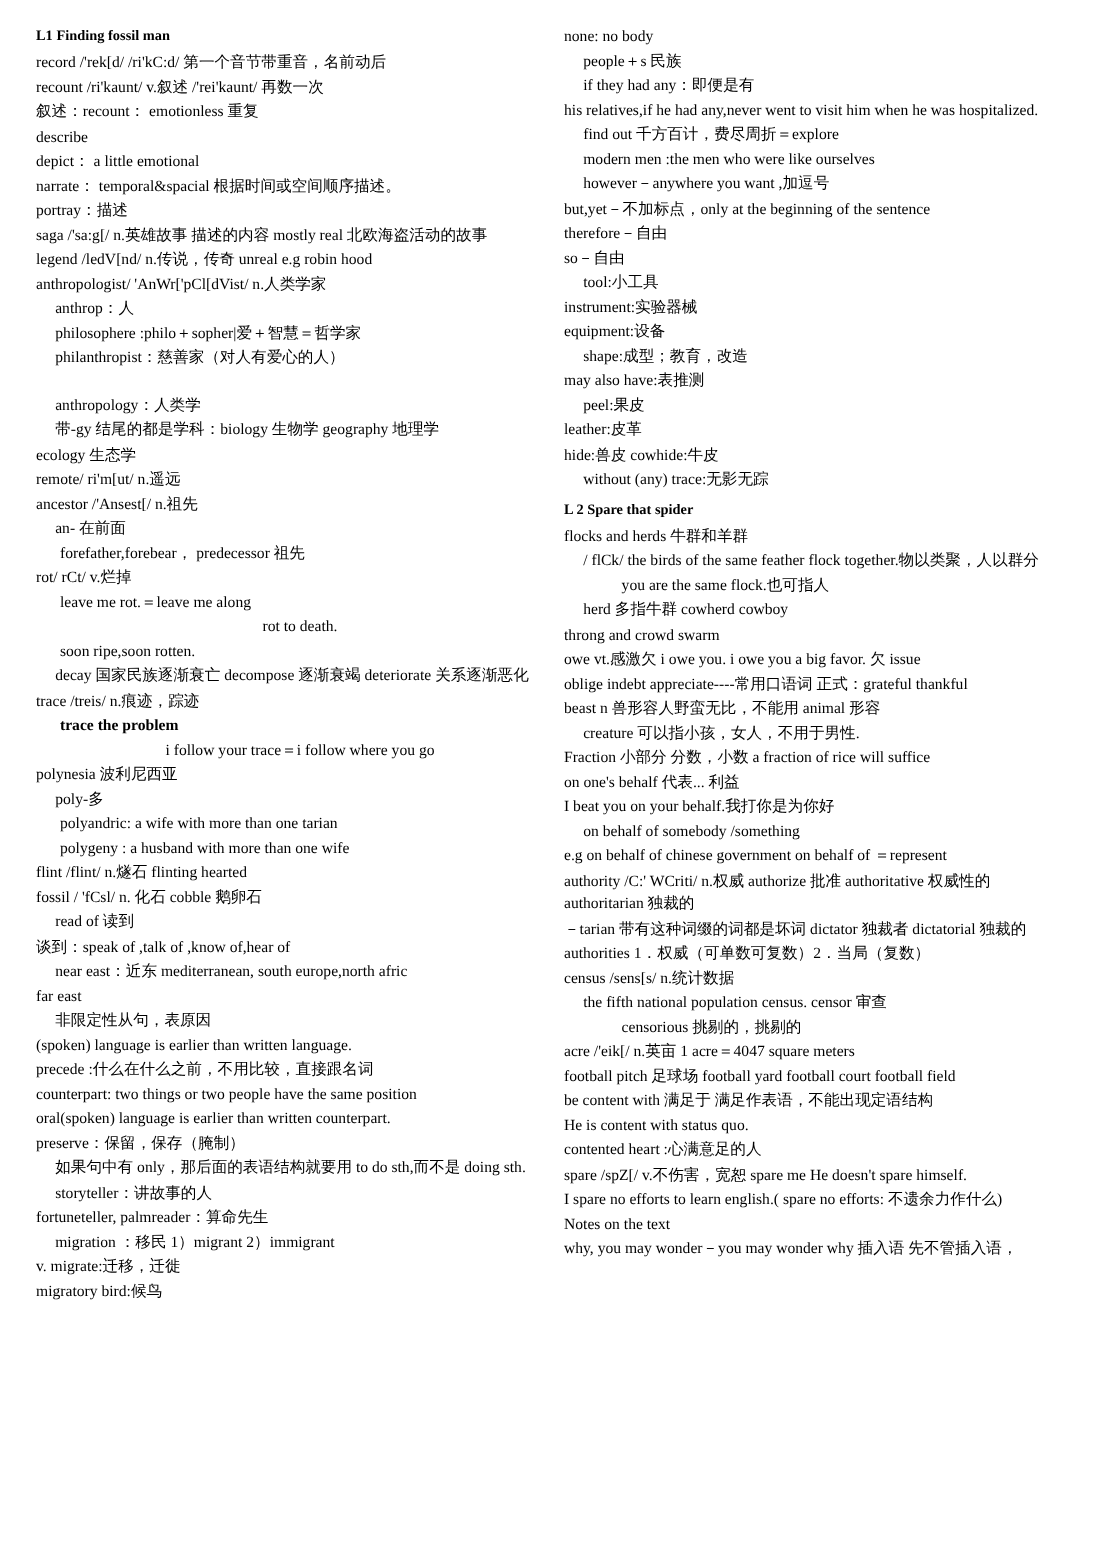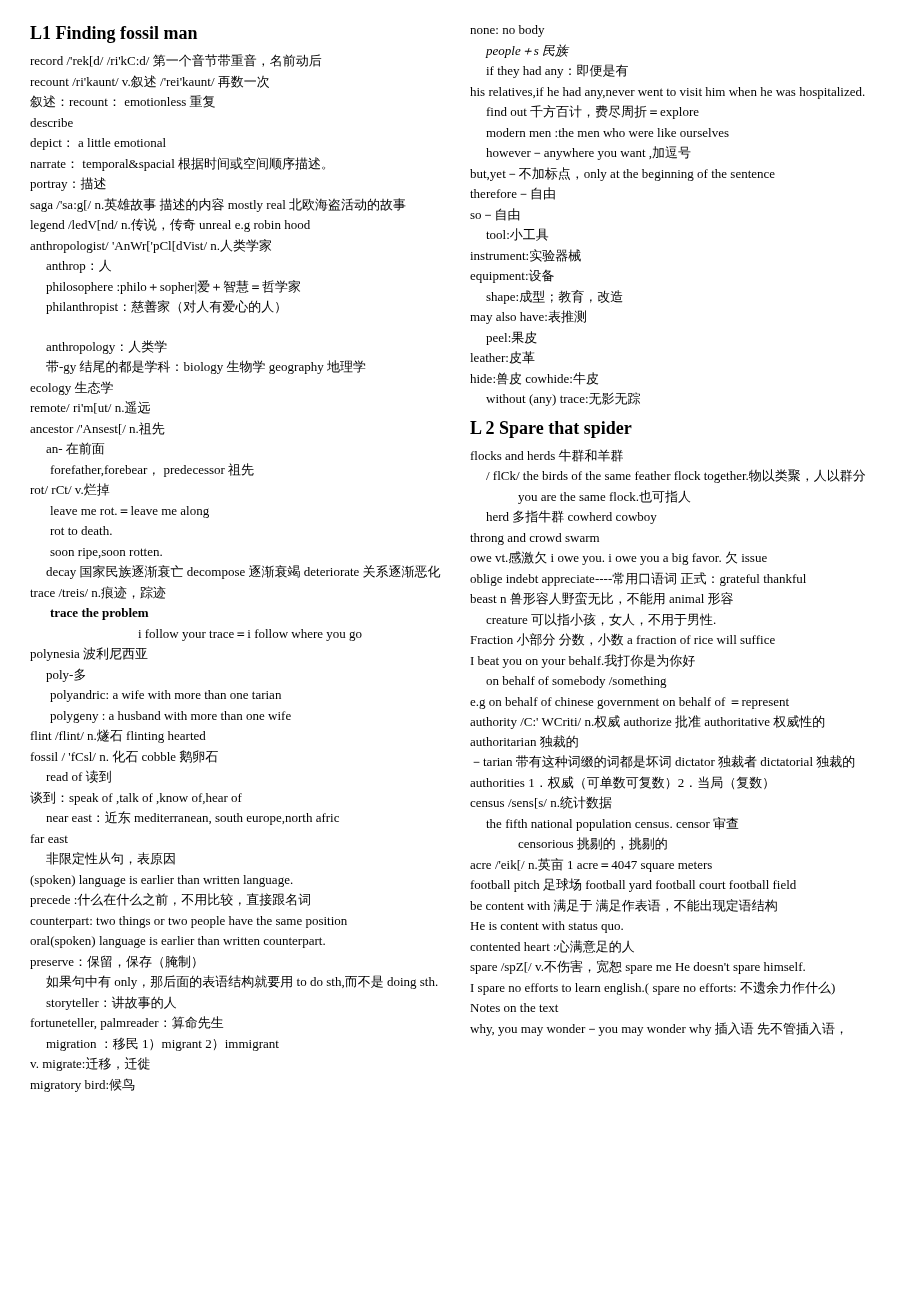--- a/index.html
+++ b/index.html
@@ -19,21 +19,21 @@
       display: flex;
       gap: 20px;
       max-width: 920px;
     }
     .column {
       flex: 1;
       min-width: 0;
     }
     .section-title {
       font-weight: bold;
-      font-size: 18px;
+      font-size: 12px;
       margin-bottom: 4px;
     }
     p {
       margin-bottom: 1px;
     }
   </style>
 </head>
 <body>
 
 <div class="page-container">
@@ -56,21 +56,21 @@
         <p style="padding-left: 16px;">  philanthropist：慈善家（对人有爱心的人）</p>
         <p style="padding-left: 16px; margin-top: 20px;">  anthropology：人类学</p>
         <p style="padding-left: 16px;">  带-gy 结尾的都是学科：biology 生物学    geography 地理学</p>
         <p>ecology 生态学</p>
         <p>remote/ ri'm[ut/ n.遥远</p>
         <p>ancestor /'Ansest[/ n.祖先</p>
         <p style="padding-left: 16px;">  an- 在前面</p>
         <p style="padding-left: 20px;">    forefather,forebear，  predecessor 祖先</p>
         <p>rot/ rCt/ v.烂掉</p>
         <p style="padding-left: 20px;">    leave me rot.＝leave me along</p>
-        <p style="padding-left: 20px;">    rot to death.</p>
+        <p style="padding-left: 20px; text-align: center;">    rot to death.</p>
         <p style="padding-left: 20px;">    soon ripe,soon rotten.</p>
         <p style="padding-left: 16px;">  decay  国家民族逐渐衰亡  decompose  逐渐衰竭  deteriorate 关系逐渐恶化</p>
         <p>trace /treis/ n.痕迹，踪迹</p>
         <p style="padding-left: 20px; font-weight: bold;">    trace the problem</p>
         <p style="padding-left: 20px; text-align: center;">    i follow your trace＝i follow where you go</p>
         <p>polynesia 波利尼西亚</p>
         <p style="padding-left: 16px;">  poly-多</p>
         <p style="padding-left: 20px;">    polyandric: a wife with more than one tarian</p>
         <p style="padding-left: 20px;">    polygeny : a husband with more than one wife</p>
         <p>flint /flint/ n.燧石   flinting hearted</p>
@@ -90,21 +90,21 @@
         <p>fortuneteller, palmreader：算命先生</p>
         <p style="padding-left: 16px;">  migration ：移民   1）migrant   2）immigrant</p>
         <p>v. migrate:迁移，迁徙</p>
         <p>migratory bird:候鸟</p>
       </div>
   </div>
 
   <div class="column">
     <div id="right-entries-l1">
         <p>none: no body</p>
-        <p style="padding-left: 16px; font-style: italic;">  people＋s 民族</p>
+        <p style="padding-left: 16px;">  people＋s 民族</p>
         <p style="padding-left: 16px;">  if they had any：即便是有</p>
         <p>his relatives,if he had   any,never went to visit him when he was hospitalized.</p>
         <p style="padding-left: 16px;">  find out 千方百计，费尽周折＝explore</p>
         <p style="padding-left: 16px;">  modern men :the men who were like ourselves</p>
         <p style="padding-left: 16px;">  however－anywhere you want ,加逗号</p>
         <p>but,yet－不加标点，only at the beginning of the sentence</p>
         <p>therefore－自由</p>
         <p>so－自由</p>
         <p style="padding-left: 16px;">  tool:小工具</p>
         <p>instrument:实验器械</p>
@@ -121,20 +121,21 @@
         <p>flocks and herds  牛群和羊群</p>
         <p style="padding-left: 16px;">  / flCk/  the birds of the same feather flock together.物以类聚，人以群分</p>
         <p style="padding-left: 48px;">        you are the same flock.也可指人</p>
         <p style="padding-left: 16px;">  herd 多指牛群   cowherd    cowboy</p>
         <p>throng   and   crowd swarm</p>
         <p>owe       vt.感激欠  i owe you.       i owe you a big favor.  欠     issue</p>
         <p>oblige    indebt appreciate----常用口语词  正式：grateful    thankful</p>
         <p>beast n 兽形容人野蛮无比，不能用 animal 形容</p>
         <p style="padding-left: 16px;">  creature 可以指小孩，女人，不用于男性.</p>
         <p>Fraction    小部分 分数，小数 a fraction of rice will suffice</p>
+        <p>on one's behalf 代表...  利益</p>
         <p>I beat you on your behalf.我打你是为你好</p>
         <p style="padding-left: 16px;">  on behalf of somebody /something</p>
         <p>e.g on behalf of chinese government on behalf of ＝represent</p>
         <p>authority /C:' WCriti/ n.权威    authorize 批准 authoritative 权威性的 authoritarian 独裁的</p>
         <p>－tarian 带有这种词缀的词都是坏词 dictator 独裁者  dictatorial 独裁的</p>
         <p>authorities 1．权威（可单数可复数）2．当局（复数）</p>
         <p>census /sens[s/ n.统计数据</p>
         <p style="padding-left: 16px;">  the fifth national population census.   censor 审查</p>
         <p style="padding-left: 48px;">      censorious 挑剔的，挑剔的</p>
         <p>acre /'eik[/ n.英亩 1 acre＝4047 square meters</p>

